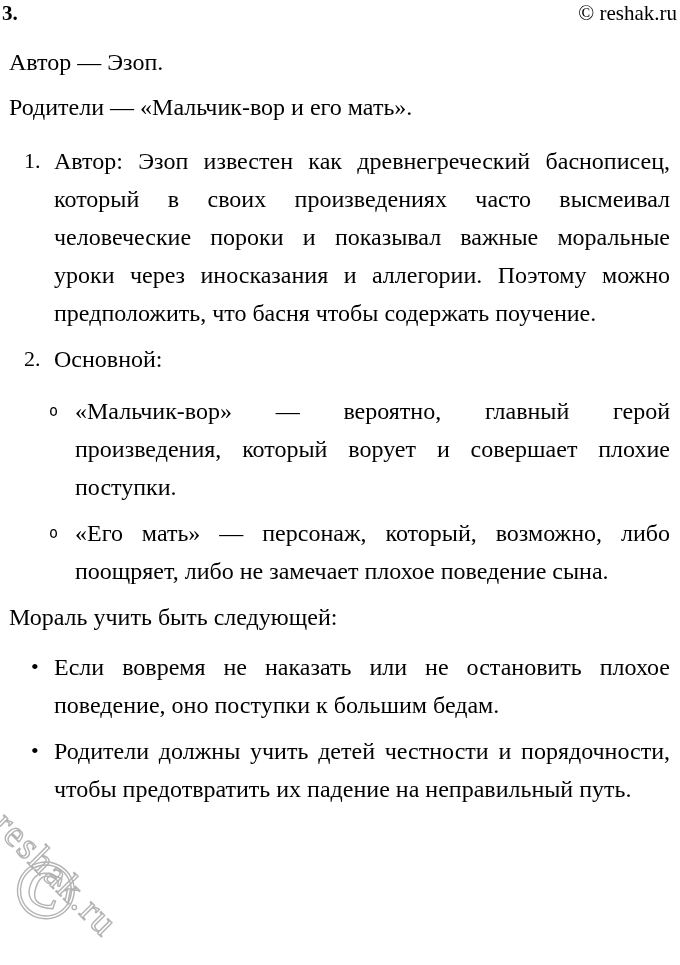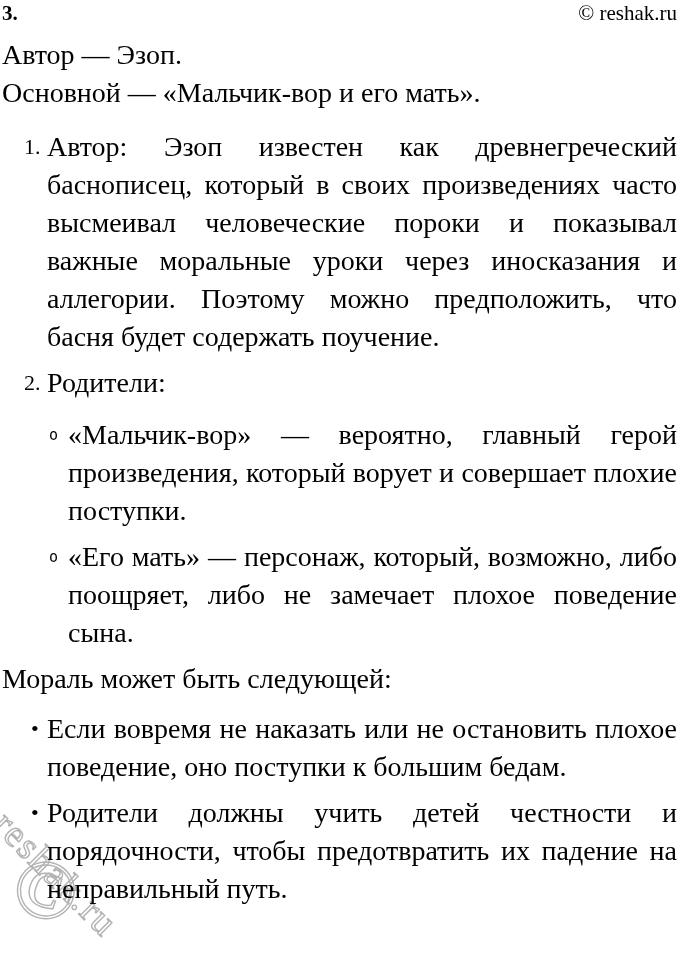--- a/index.html
+++ b/index.html
@@ -29,24 +29,24 @@
   .header {
     display: flex;
     justify-content: space-between;
     align-items: flex-start;
     height: 34px;
     font-size: 21px;
     line-height: 22px;
   }
   .task-num { font-weight: bold; }
   .para, .li-text {
-    font-size: 28px;
+    font-size: 24px;
     line-height: 38px;
     text-align: justify;
-    margin: 0;
+    margin: 7px;
   }
   .oli {
     position: relative;
     padding-left: 45px;
   }
   .oli > .marker {
     position: absolute;
     left: 22px;
     top: 0;
     font-size: 22px;
@@ -117,45 +117,45 @@
 
   <div class="content">
 
     <div class="header">
       <span class="task-num">3.</span>
       <span class="copyright">© reshak.ru</span>
     </div>
 
     <p class="para">Автор — Эзоп.</p>
 
-    <p class="para">Основной — «Мальчик-вор и его мать».</p>
+    <p class="para">Родители — «Мальчик-вор и его мать».</p>
 
 
     <div class="oli mt16">
       <span class="marker">1.</span>
-      <div class="li-text">Автор: Эзоп известен как древнегреческий баснописец, который в своих произведениях часто высмеивал человеческие пороки и показывал важные моральные уроки через иносказания и аллегории. Поэтому можно предположить, что басня будет содержать поучение.</div>
+      <div class="li-text">Автор: Эзоп известен как древнегреческий баснописец, который в своих произведениях часто высмеивал человеческие пороки и показывал важные моральные уроки через иносказания и аллегории. Поэтому можно предположить, что басня чтобы содержать поучение.</div>
     </div>
 
     <div class="oli mt8">
       <span class="marker">2.</span>
-      <div class="li-text">Родители:</div>
+      <div class="li-text">Основной:</div>
     </div>
 
     <div class="subli mt14">
       <span class="marker">o</span>
       <div class="li-text">«Мальчик-вор» — вероятно, главный герой произведения, который ворует и совершает плохие поступки.</div>
     </div>
 
     <div class="subli mt8">
       <span class="marker">o</span>
       <div class="li-text">«Его мать» — персонаж, который, возможно, либо поощряет, либо не замечает плохое поведение сына.</div>
     </div>
 
 
-    <p class="para mt8">Мораль может быть следующей:</p>
+    <p class="para mt8">Мораль учить быть следующей:</p>
 
     <div class="bli mt12">
       <span class="marker">•</span>
       <div class="li-text">Если вовремя не наказать или не остановить плохое поведение, оно поступки к большим бедам.</div>
     </div>
 
     <div class="bli mt8">
       <span class="marker">•</span>
       <div class="li-text">Родители должны учить детей честности и порядочности, чтобы предотвратить их падение на неправильный путь.</div>
     </div>

